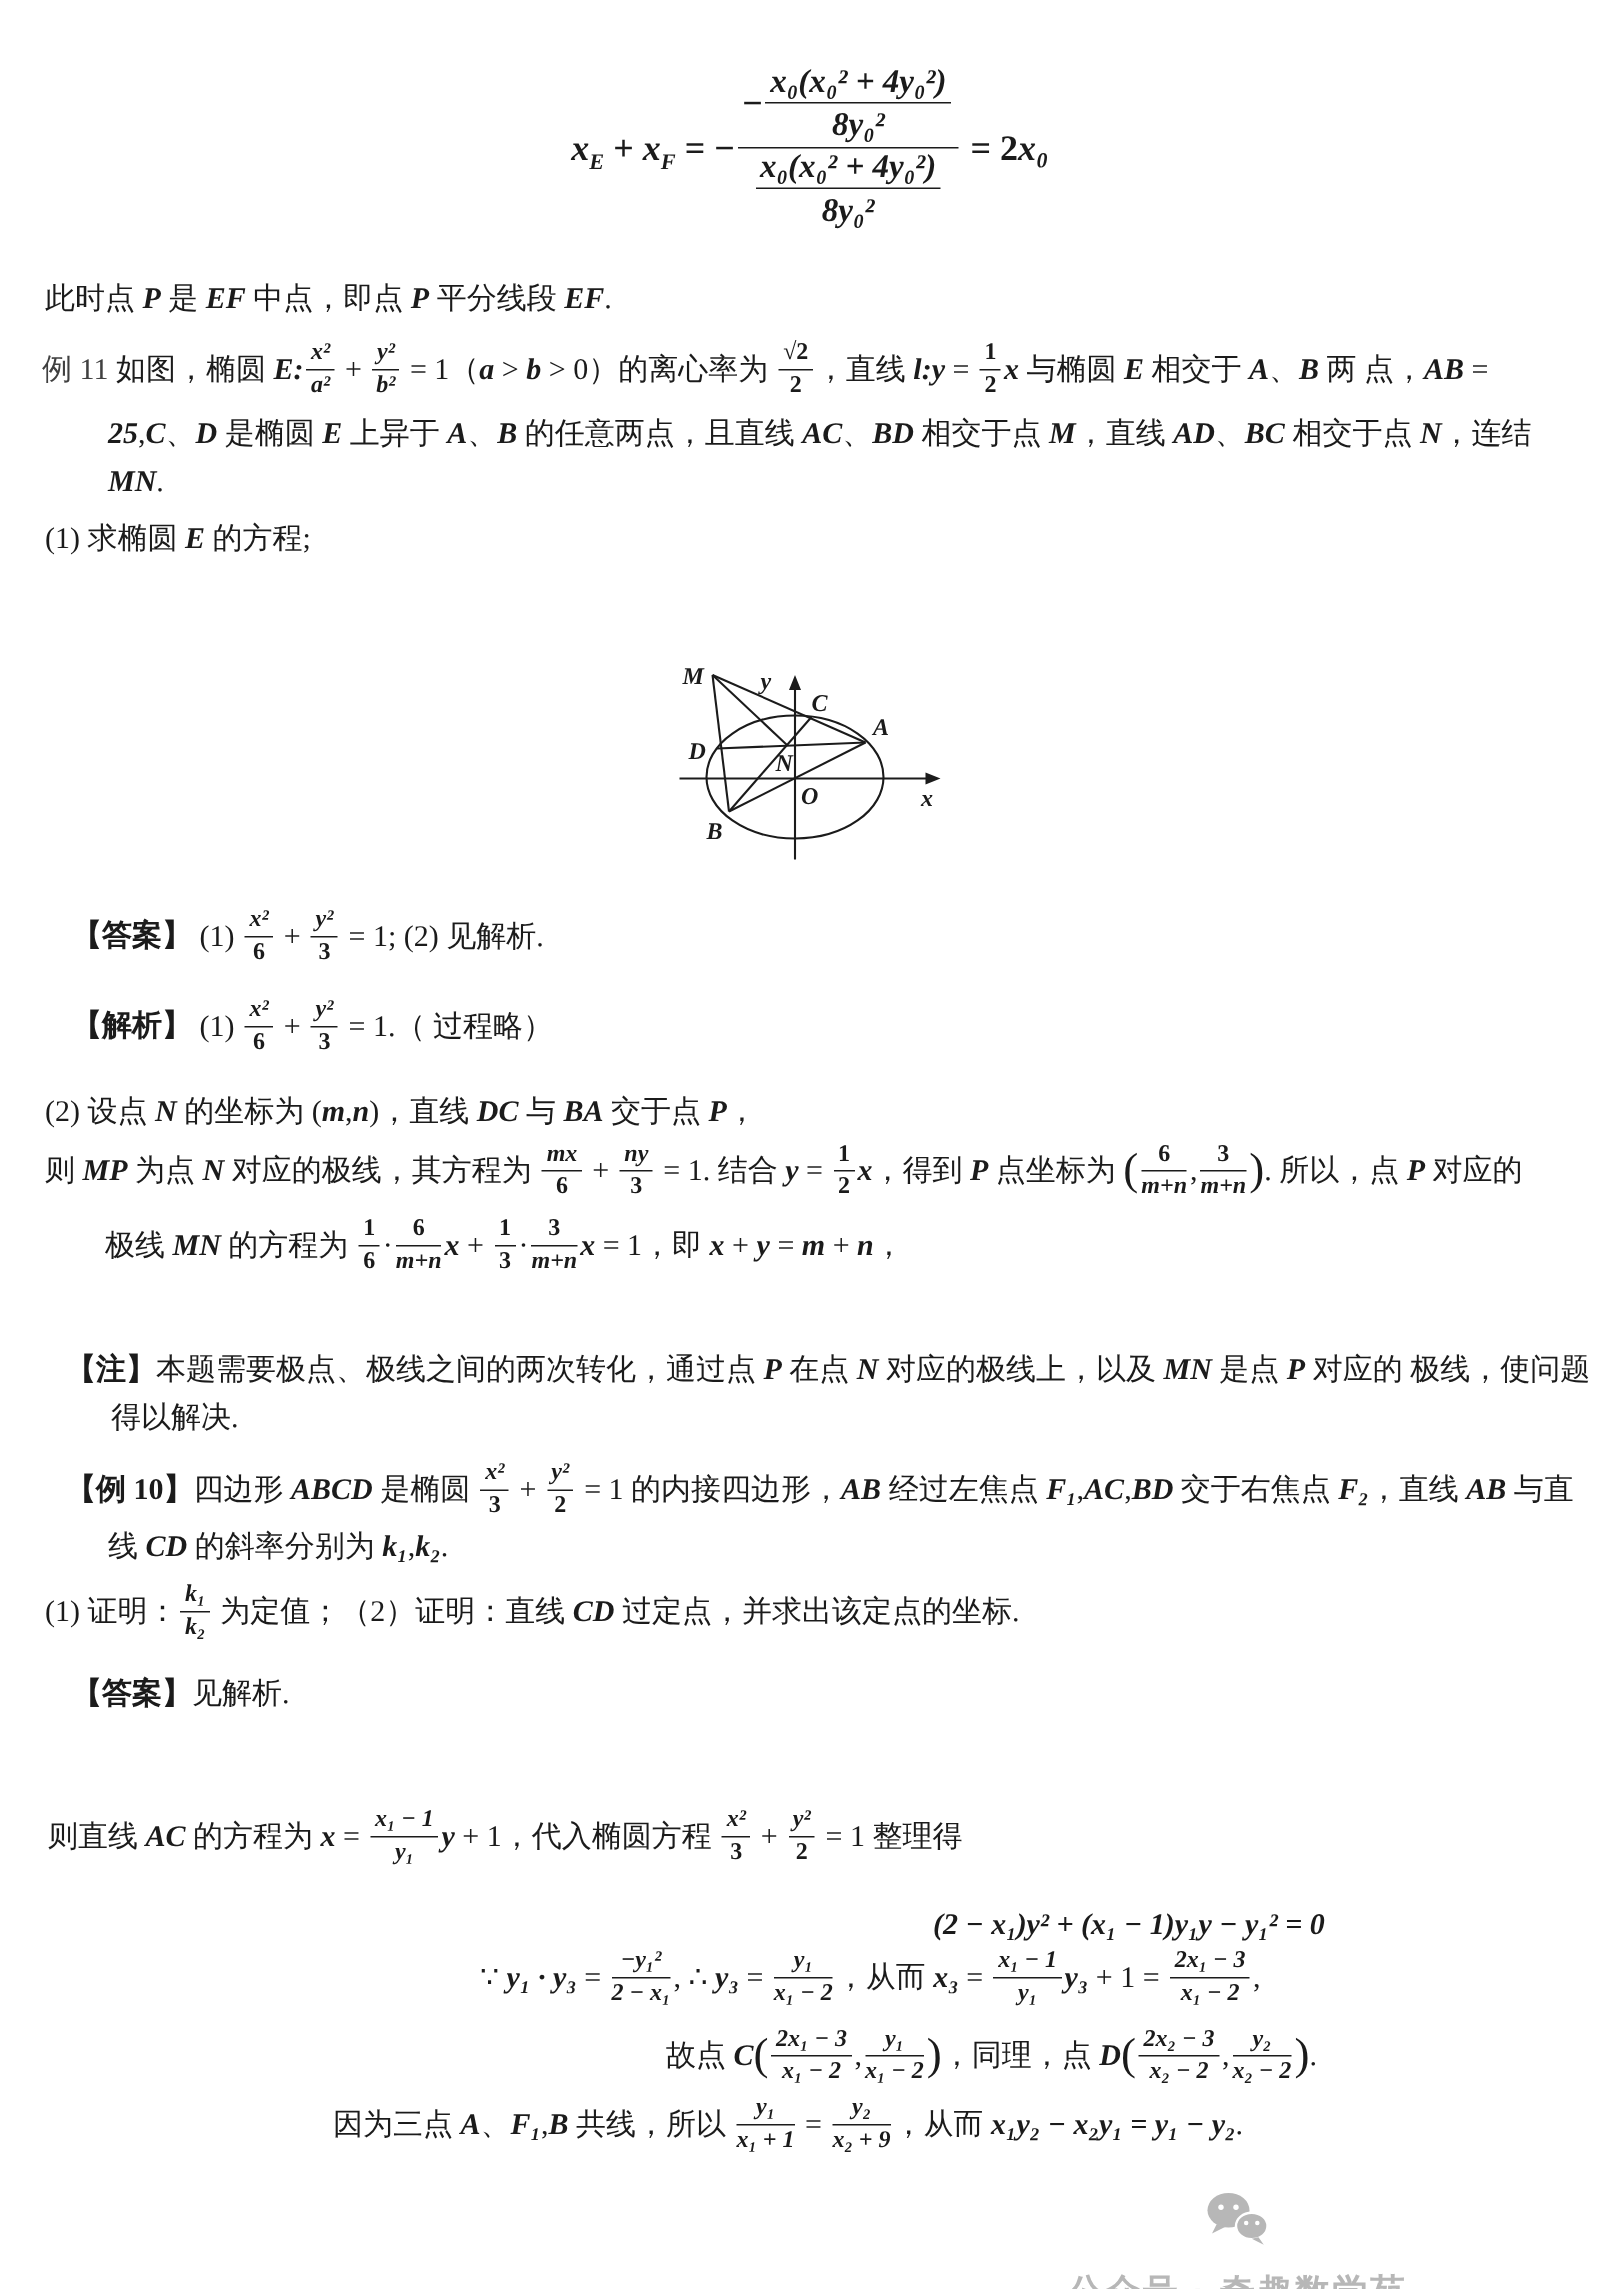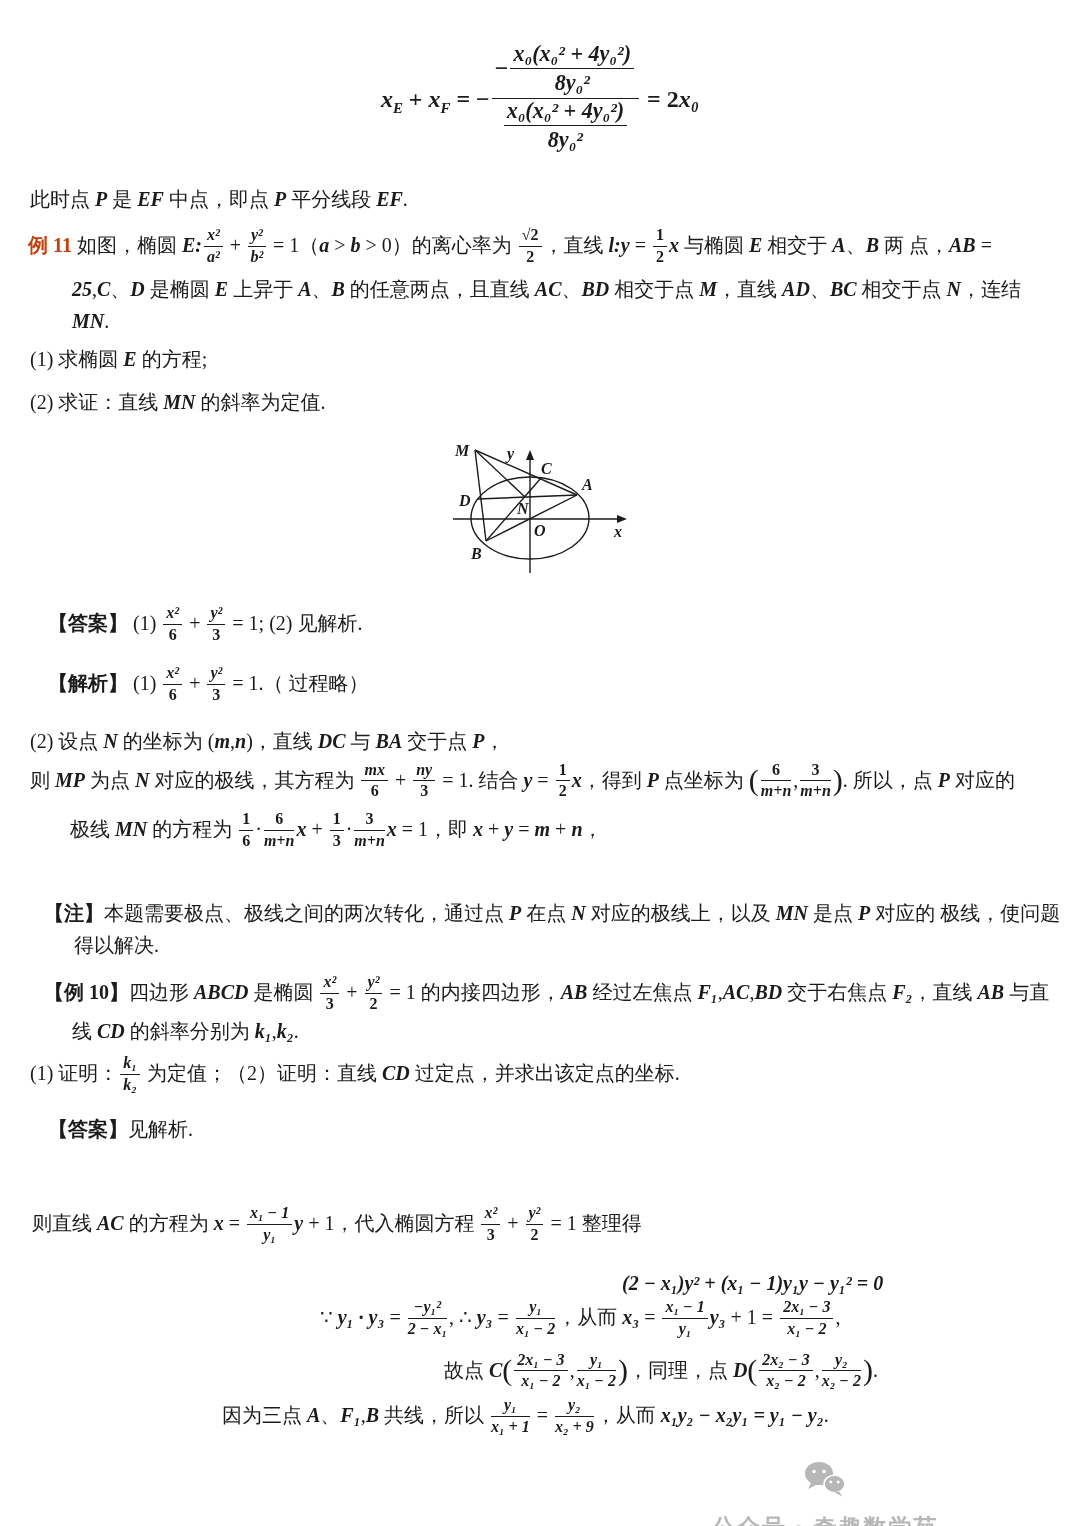--- a/index.html
+++ b/index.html
@@ -4,21 +4,21 @@
 <style>
   html,body{margin:0;padding:0;background:#ffffff;}
   .page{position:relative;width:1080px;height:1526px;background:#ffffff;overflow:hidden;
         font-family:"Liberation Serif",serif;color:#1b1b1b;}
   .line{position:absolute;white-space:nowrap;font-size:20px;line-height:1.35;}
   
   .t{font-family:"Liberation Serif",serif;}
   .m{font-family:"Liberation Serif",serif;font-style:italic;font-weight:bold;}
   .mn{font-family:"Liberation Serif",serif;font-style:normal;font-weight:bold;}
   .b{font-weight:bold;margin-left:20px;}
-  .r{color:#c2410c;font-weight:bold;}
+  .r{color:#404040;font-weight:normal;}
   .big{font-family:"Liberation Serif",serif;font-size:1.5em;font-weight:400;vertical-align:middle;position:relative;top:-0.06em;}
   sub.msub{font-size:0.62em;font-style:italic;font-weight:bold;font-family:"Liberation Serif",serif;}
   .frac{display:inline-flex;flex-direction:column;vertical-align:middle;text-align:center;
         font-size:0.8em;line-height:1.15;margin:0 2px;position:relative;top:-0.1em;}
   .frac .num{border-bottom:1.4px solid #1b1b1b;padding:0 3px 1px;display:block;}
   .frac .den{padding-top:1px;display:block;}
   
   .display-math{left:0;width:1080px;text-align:center;font-weight:bold;font-size:24px;}
   .display-math .t{font-weight:bold;}
   .display-math .frac{font-size:1em;}
@@ -58,21 +58,20 @@
         <span class="num"><span class="mn">√2</span></span>
         <span class="den"><span class="mn">2</span></span>
       </span><span class="t">，直线 </span><span class="m">l</span><span class="m">:</span><span class="m">y</span><span class="t"> = </span><span class="frac">
         <span class="num"><span class="mn">1</span></span>
         <span class="den"><span class="mn">2</span></span>
       </span><span class="m">x</span><span class="t"> 与椭圆 </span><span class="m">E</span><span class="t"> 相交于 </span><span class="m">A</span><span class="t">、</span><span class="m">B</span><span class="t"> 两 点，</span><span class="m">AB</span><span class="t"> =</span></div>
   <div class="line" style="left:72px;top:276px"><span class="m">25</span><span class="t">,</span><span class="m">C</span><span class="t">、</span><span class="m">D</span><span class="t"> 是椭圆 </span><span class="m">E</span><span class="t"> 上异于 </span><span class="m">A</span><span class="t">、</span><span class="m">B</span><span class="t"> 的任意两点，且直线 </span><span class="m">AC</span><span class="t">、</span><span class="m">BD</span><span class="t"> 相交于点 </span><span class="m">M</span><span class="t">，直线 </span><span class="m">AD</span><span class="t">、</span><span class="m">BC</span><span class="t"> 相交于点 </span><span class="m">N</span><span class="t">，连结</span></div>
   <div class="line" style="left:72px;top:308px"><span class="m">MN</span><span class="t">.</span></div>
 
   <div class="line" style="left:30px;top:346px"><span class="t">(1)  求椭圆 </span><span class="m">E</span><span class="t"> 的方程;</span></div>
-  <div class="line" style="left:30px;top:389px"><span class="t">(2)  求证：直线 </span><span class="m">MN</span><span class="t"> 的斜率为定值.</span></div>
 
   <svg class="figure" viewBox="0 0 232 152">
     <g stroke="#1b1b1b" stroke-width="1.4" fill="none">
       <ellipse cx="102" cy="95" rx="59" ry="41"></ellipse>
       <line x1="25" y1="96" x2="194" y2="96"></line>
       <line x1="102" y1="150" x2="102" y2="32"></line>
       <line x1="47" y1="27" x2="149" y2="72"></line>
       <line x1="47" y1="27" x2="58" y2="118"></line>
       <line x1="50" y1="76" x2="149" y2="72"></line>
       <line x1="58" y1="118" x2="113" y2="55"></line>

